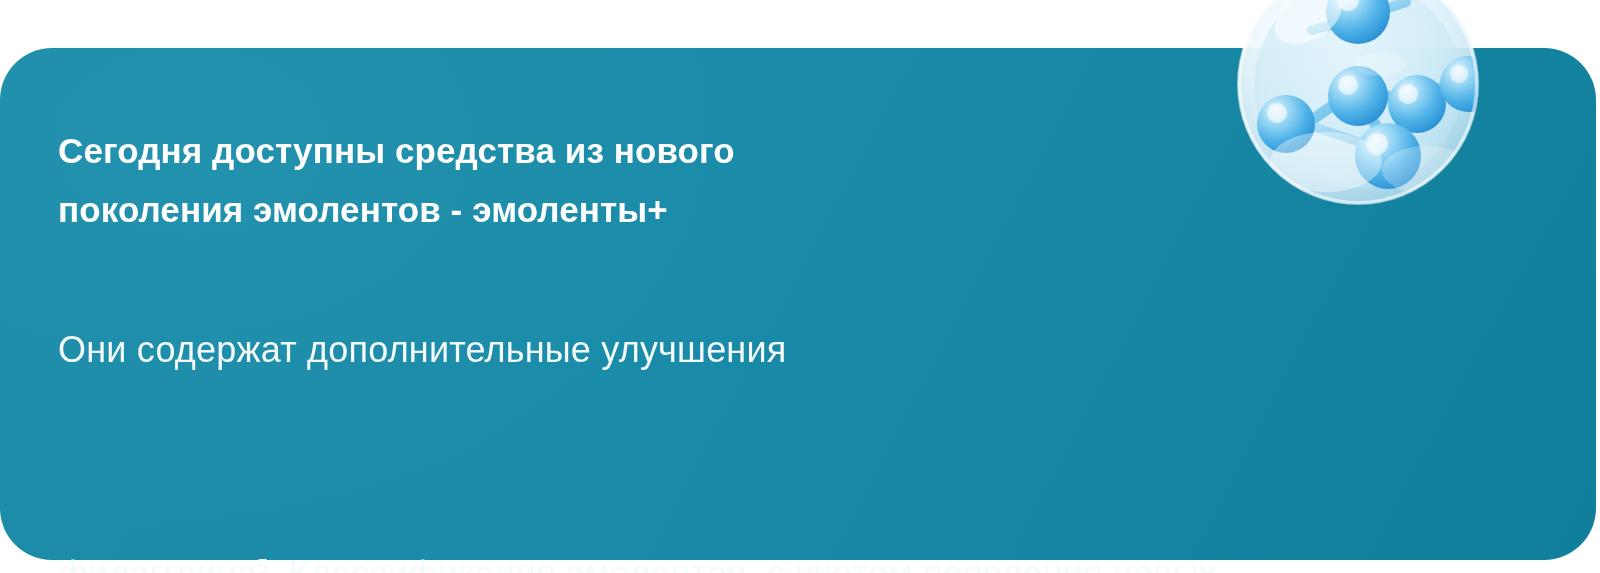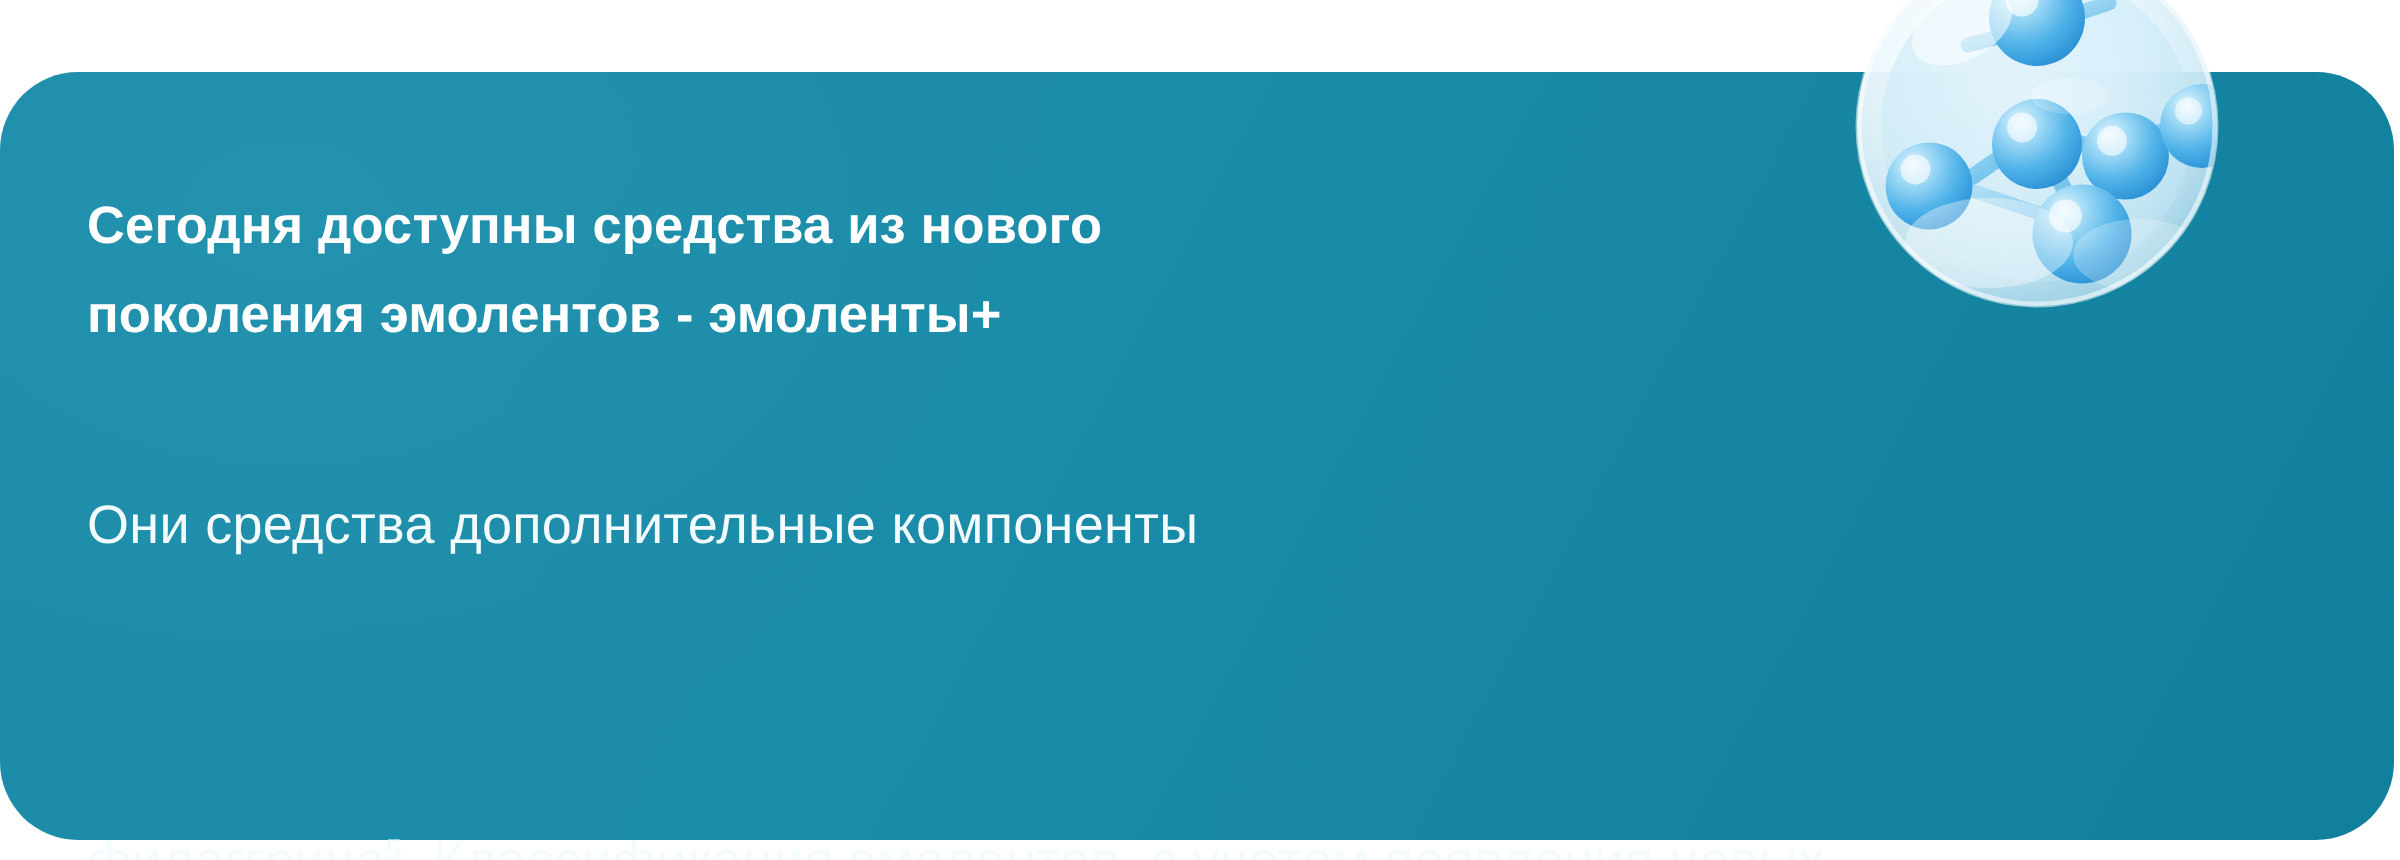--- a/index.html
+++ b/index.html
@@ -93,21 +93,21 @@
 <div id="stage">
 
   <div class="card">
 
     <div class="content">
 
       <div class="headline">Сегодня доступны средства из нового
 поколения эмолентов - эмоленты+</div>
 
       <div class="body-text">
-        <span>Они средства дополнительные компоненты</span><br>
+        <span>Они содержат дополнительные улучшения</span><br>
         <br>
         <span>филаггрина</span><sup>5</sup><span>. Классификация эмолентов, с учетом появления новых,</span><br>
         
       </div>
 
     </div>
   </div>
 
   <div class="bubble-wrap">
     <svg width="256" height="256" viewBox="0 0 256 256" xmlns="http://www.w3.org/2000/svg">

